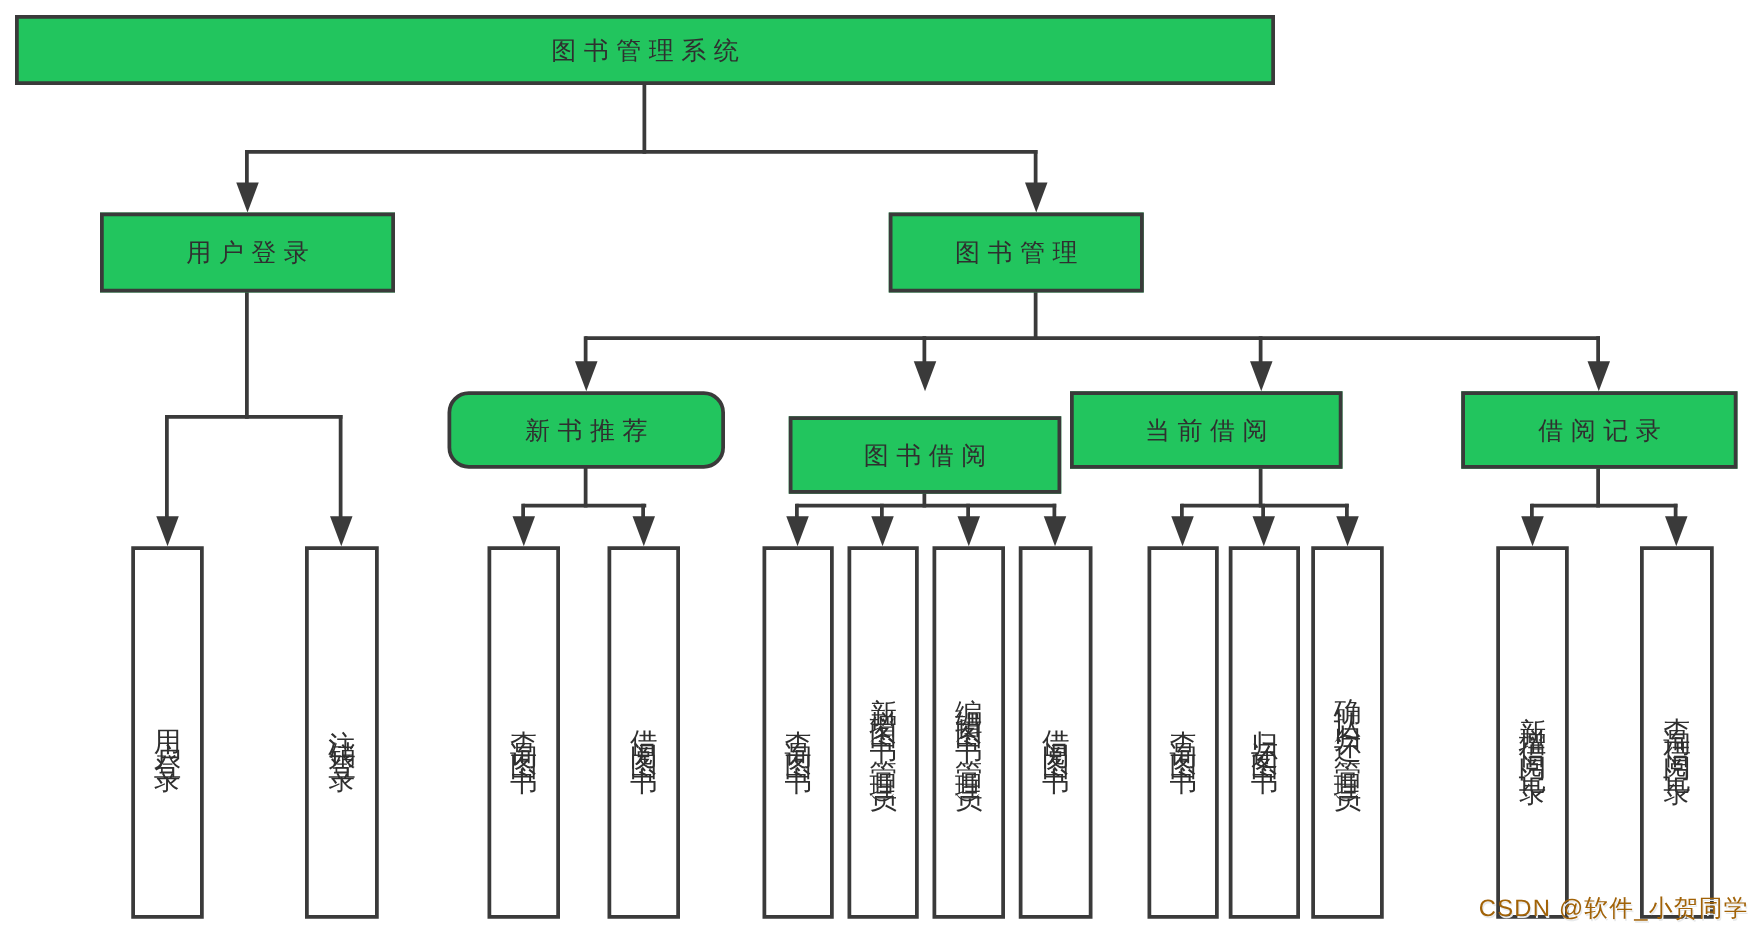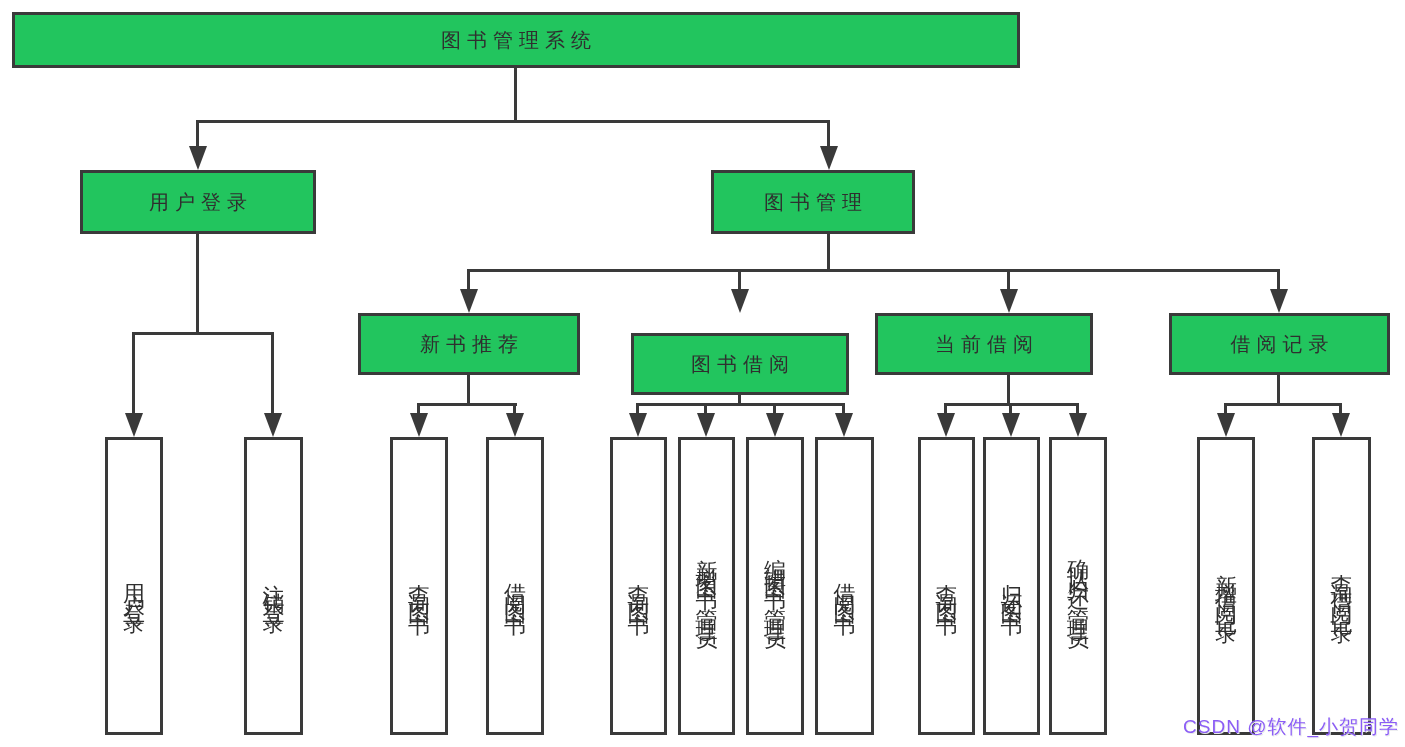--- a/index.html
+++ b/index.html
@@ -51,38 +51,38 @@
     border-right: 9px solid transparent;
     border-top: 24px solid #3a3a3a;
     z-index: 1;
   }
   .watermark {
     position: absolute;
     top: 714px;
     right: 6px;
     font-size: 19px;
     letter-spacing: 1px;
-    color: #8b5cf6;
+    color: #a16207;
     z-index: 3;
     text-shadow: 1px 1px 0 #e8eaec;
   }
 </style>
 </head>
 <body>
 
 <div class="stage">
 
   <div class="node" style="left:12px; top:12px; width:1008px; height:56px;">图书管理系统</div>
 
   <div class="node" style="left:80px; top:170px; width:236px; height:64px;">用户登录</div>
   <div class="node" style="left:711px; top:170px; width:204px; height:64px;">图书管理</div>
 
-  <div class="node" style="left:358px; top:313px; width:222px; height:62px;">新书推荐</div>
+  <div class="node" style="left:358px; top:313px; width:222px; height:62px;border-radius:17px;">新书推荐</div>
   <div class="node" style="left:631px; top:313px; width:218px; height:62px;margin-top:20px;">图书借阅</div>
-  <div class="node" style="left:875px; top:313px; width:218px; height:62px;">当前借阅</div>
+  <div class="node" style="left:856px; top:313px; width:218px; height:62px;">当前借阅</div>
   <div class="node" style="left:1169px; top:313px; width:221px; height:62px;">借阅记录</div>
 
   <div class="vnode" style="left:105px; top:437px; width:58px; height:298px;">
     <span class="vtext">用户登录</span>
   </div>
   <div class="vnode" style="left:244px; top:437px; width:59px; height:298px;">
     <span class="vtext">注销登录</span>
   </div>
 
   <div class="vnode" style="left:390px; top:437px; width:58px; height:298px;">

